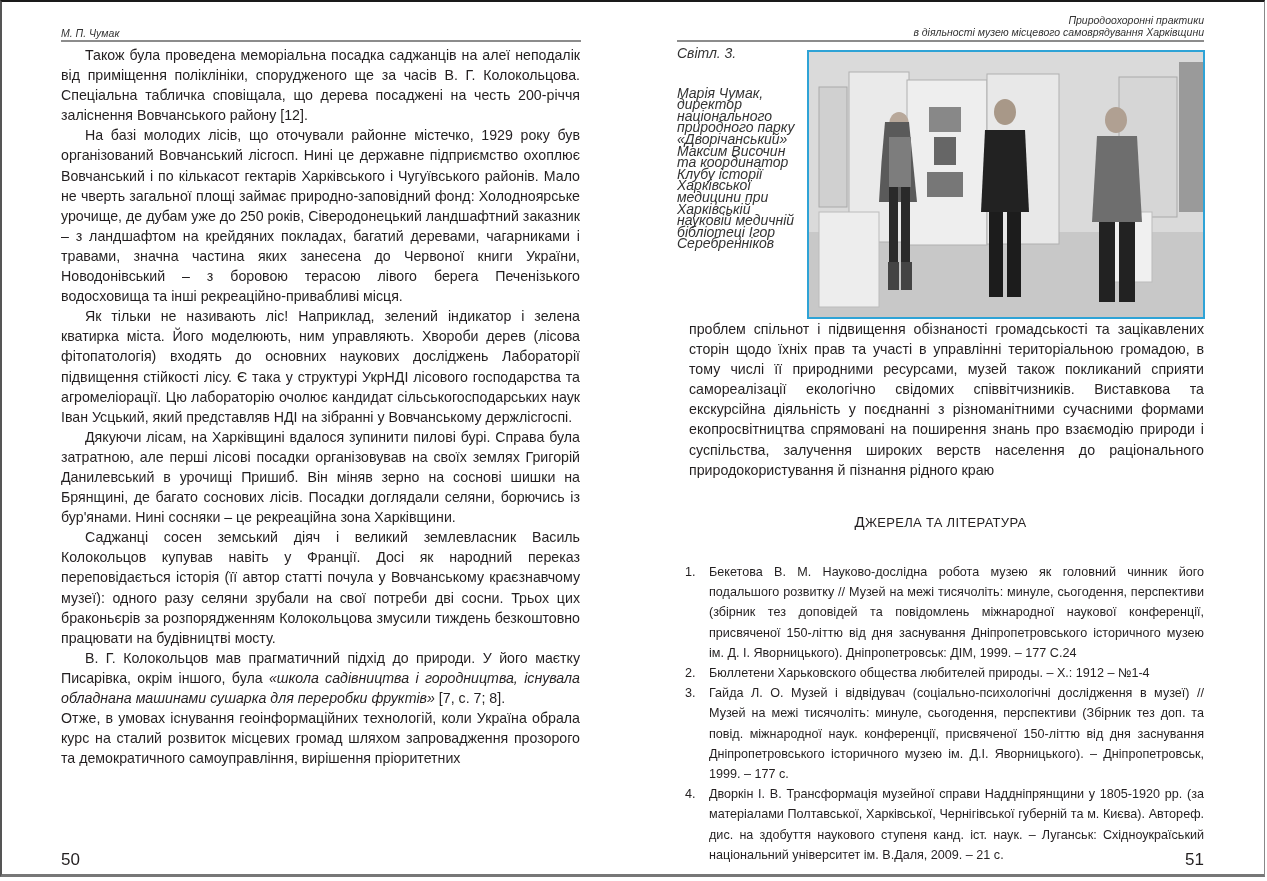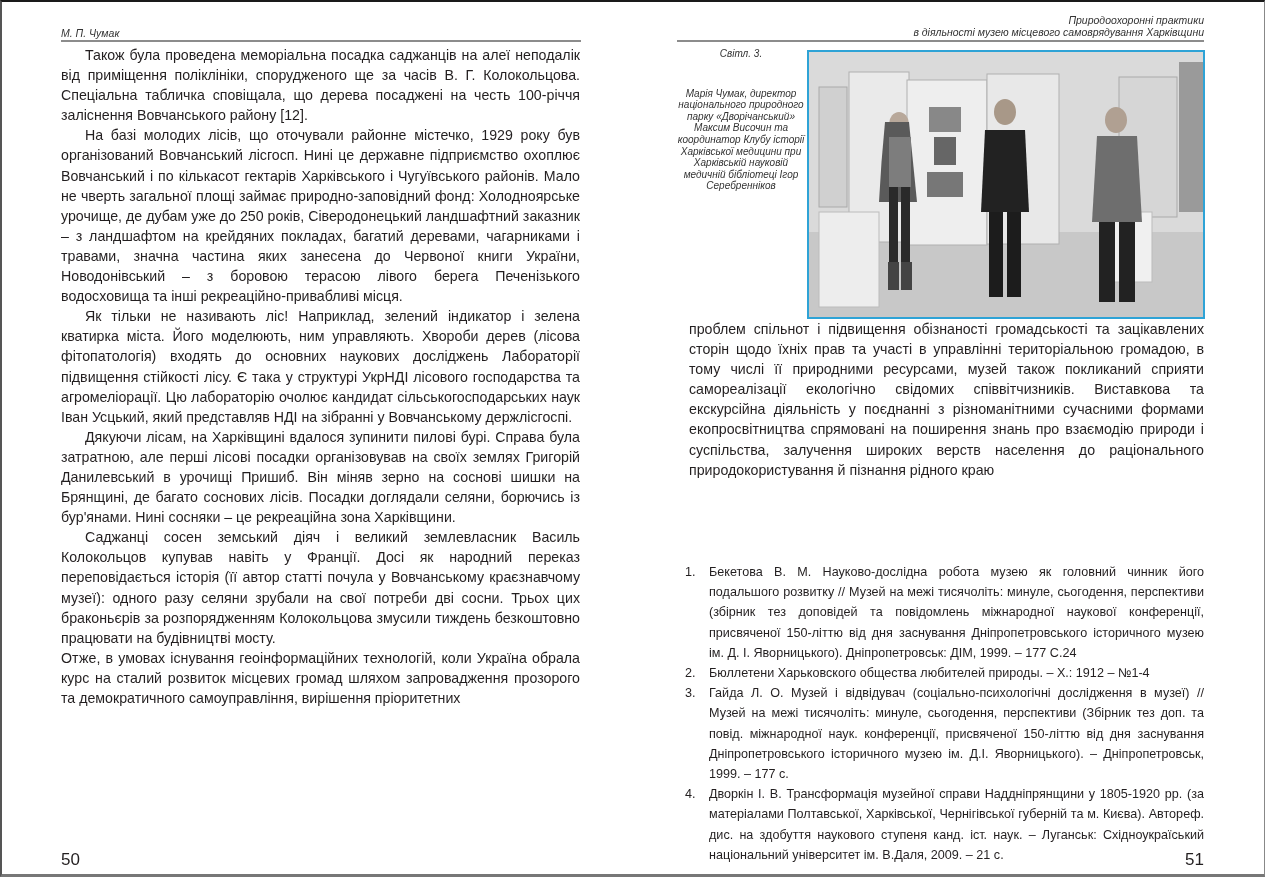--- a/index.html
+++ b/index.html
@@ -12,44 +12,45 @@
   .left { left:0; width:633px; }
   .right { left:633px; width:634px; }
   .run-head { position:absolute; font-style:italic; font-size:10.5px; color:#333; line-height:12px; }
   .rule { position:absolute; height:2px; background:#8c8c8c; }
   .body-text { position:absolute; font-size:14.2px; line-height:20.1px; text-align:justify; color:#231f20; }
   .body-text p { margin:0; text-indent:24px; }
   .body-text p.noindent { text-indent:0; }
   .body-text p.quote { font-style:italic; padding-left:24px; text-indent:0; }
   .em { font-style:italic; }
   .pnum { position:absolute; font-size:17px; color:#231f20; }
-  .caption { position:absolute; font-style:italic; font-size:10px; line-height:11.6px; color:#333;text-align:center; }
+  .caption { position:absolute; font-style:italic; font-size:14px; line-height:11.6px; color:#333; }
   .photo { position:absolute; border:2px solid #2ea3d6; box-sizing:border-box; overflow:hidden;
            background:linear-gradient(180deg,#d2d2d2 0%,#e6e6e6 35%,#dcdcdc 70%,#bdbdbd 100%); }
   .heading { position:absolute; font-size:13px; letter-spacing:0.3px; color:#231f20; text-align:center; }
   .heading .big { font-size:15px; }
   .refs { position:absolute; font-size:12.6px; line-height:20.2px; color:#231f20; text-align:justify; margin:0; padding:0; list-style:none; }
   .refs li { position:relative; padding-left:32px; }
   .refs .n { position:absolute; left:8px; top:0; }
 </style>
 </head>
 <body>
 
 <div class="frame"></div>
 
 <div class="page left">
   <div class="run-head" style="left:61px;top:27px;">М. П. Чумак</div>
   <div class="rule" style="left:61px;top:40px;width:520px;"></div>
 
   <div class="body-text" style="left:61px;top:45px;width:519px;">
-    <p>Також була проведена меморіальна посадка саджанців на алеї неподалік від приміщення поліклініки, спорудженого ще за часів В. Г. Колокольцова. Спеціальна табличка сповіщала, що дерева посаджені на честь 100-річчя заліснення Вовчанського району [12].</p>
+    <p>Також була проведена меморіальна посадка саджанців на алеї неподалік від приміщення поліклініки, спорудженого ще за часів В. Г. Колокольцова. Спеціальна табличка сповіщала, що дерева посаджені на честь 200-річчя заліснення Вовчанського району [12].</p>
     <p>На базі молодих лісів, що оточували районне містечко, 1929 року був організований Вовчанський лісгосп. Нині це державне підприємство охоплює Вовчанський і по кількасот гектарів Харківського і Чугуївського районів. Мало не чверть загальної площі займає природно-заповідний фонд: Холодноярське урочище, де дубам уже до 250 років, Сіверодонецький ландшафтний заказник – з ландшафтом на крейдяних покладах, багатий деревами, чагарниками і травами, значна частина яких занесена до Червоної книги України, Новодонівський – з боровою терасою лівого берега Печенізького водосховища та інші рекреаційно-привабливі місця.</p>
     <p>Як тільки не називають ліс! Наприклад, зелений індикатор і зелена кватирка міста. Його моделюють, ним управляють. Хвороби дерев (лісова фітопатологія) входять до основних наукових досліджень Лабораторії підвищення стійкості лісу. Є така у структурі УкрНДІ лісового господарства та агромеліорації. Цю лабораторію очолює кандидат сільськогосподарських наук Іван Усцький, який представляв НДІ на зібранні у Вовчанському держлісгоспі.</p>
     <p>Дякуючи лісам, на Харківщині вдалося зупинити пилові бурі. Справа була затратною, але перші лісові посадки організовував на своїх землях Григорій Данилевський в урочищі Пришиб. Він міняв зерно на соснові шишки на Брянщині, де багато соснових лісів. Посадки доглядали селяни, борючись із бур'янами. Нині сосняки – це рекреаційна зона Харківщини.</p>
     <p>Саджанці сосен земський діяч і великий землевласник Василь Колокольцов купував навіть у Франції. Досі як народний переказ переповідається історія (її автор статті почула у Вовчанському краєзнавчому музеї): одного разу селяни зрубали на свої потреби дві сосни. Трьох цих браконьєрів за розпорядженням Колокольцова змусили тиждень безкоштовно працювати на будівництві мосту.</p>
+    <p><span>В. Г. Колокольцов мав прагматичний підхід до природи. У його маєтку Писарівка, окрім іншого, була </span><span class="em">«школа садівництва і городництва, існувала обладнана машинами сушарка для переробки фруктів»</span><span> [7, с. 7; 8].</span></p>
     <p class="noindent">Отже, в умовах існування геоінформаційних технологій, коли Україна обрала курс на сталий розвиток місцевих громад шляхом запровадження прозорого та демократичного самоуправління, вирішення пріоритетних</p>
   </div>
 
   <div class="pnum" style="left:61px;top:850px;">50</div>
 </div>
 
 <div class="page right">
   <div class="run-head" style="right:63px;top:14px;text-align:right;">
     <div>Природоохоронні практики</div>
     <div>в діяльності музею місцевого самоврядування Харківщини</div>
@@ -95,20 +96,23 @@
       <path d="M288 84 L328 84 L333 170 L283 170 Z" fill="#6e6e6e"></path>
       <rect x="290" y="170" width="16" height="80" fill="#222"></rect>
       <rect x="310" y="170" width="16" height="80" fill="#222"></rect>
     </svg>
   </div>
 
   <div class="body-text" style="left:56px;top:319px;width:515px;">
     <p class="noindent">проблем спільнот і підвищення обізнаності громадськості та зацікавлених сторін щодо їхніх прав та участі в управлінні територіальною громадою, в тому числі її природними ресурсами, музей також покликаний сприяти самореалізації екологічно свідомих співвітчизників. Виставкова та екскурсійна діяльність у поєднанні з різноманітними сучасними формами екопросвітництва спрямовані на поширення знань про взаємодію природи і суспільства, залучення широких верств населення до раціонального природокористування й пізнання рідного краю</p>
   </div>
 
+  <div class="heading" style="left:44px;top:513px;width:527px;">
+    <span class="big">Д</span><span>ЖЕРЕЛА ТА ЛІТЕРАТУРА</span>
+  </div>
 
   <ol class="refs" style="left:44px;top:562px;width:527px;">
     <li><span class="n">1.</span><span>Бекетова В. М. Науково-дослідна робота музею як головний чинник його подальшого розвитку // Музей на межі тисячоліть: минуле, сьогодення, перспективи (збірник тез доповідей та повідомлень міжнародної наукової конференції, присвяченої 150-літтю від дня заснування Дніпропетровського історичного музею ім. Д. І. Яворницького). Дніпропетровськ: ДІМ, 1999. – 177 С.24</span></li>
     <li><span class="n">2.</span><span>Бюллетени Харьковского общества любителей природы. – Х.: 1912 – №1-4</span></li>
     <li><span class="n">3.</span><span>Гайда Л. О. Музей і відвідувач (соціально-психологічні дослідження в музеї) // Музей на межі тисячоліть: минуле, сьогодення, перспективи (Збірник тез доп. та повід. міжнародної наук. конференції, присвяченої 150-літтю від дня заснування Дніпропетровського історичного музею ім. Д.І. Яворницького). – Дніпропетровськ, 1999. – 177 с.</span></li>
     <li><span class="n">4.</span><span>Дворкін І. В. Трансформація музейної справи Наддніпрянщини у 1805-1920 рр. (за матеріалами Полтавської, Харківської, Чернігівської губерній та м. Києва). Автореф. дис. на здобуття наукового ступеня канд. іст. наук. – Луганськ: Східноукраїський національний університет ім. В.Даля, 2009. – 21 с.</span></li>
   </ol>
 
   <div class="pnum" style="right:63px;top:850px;">51</div>
 </div>

